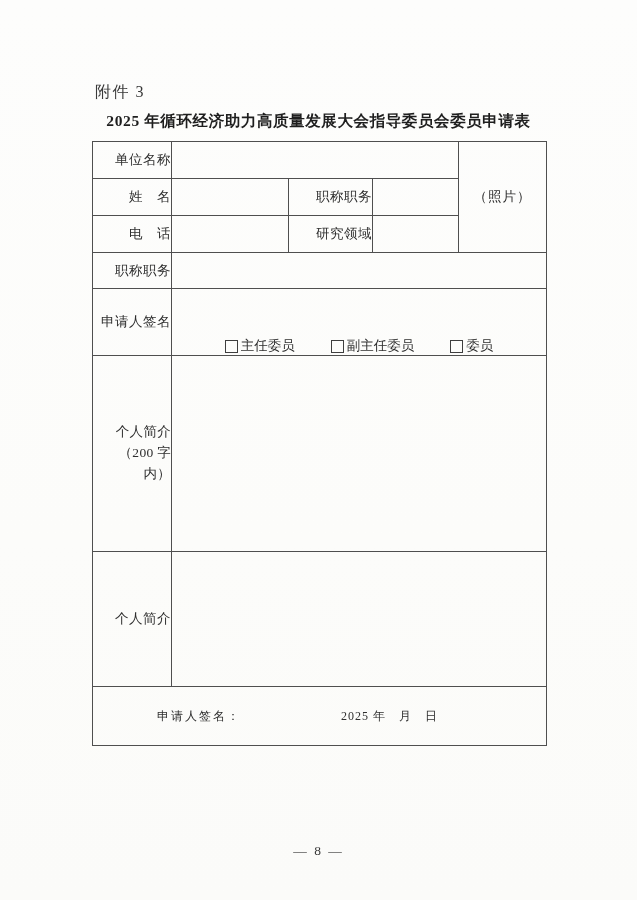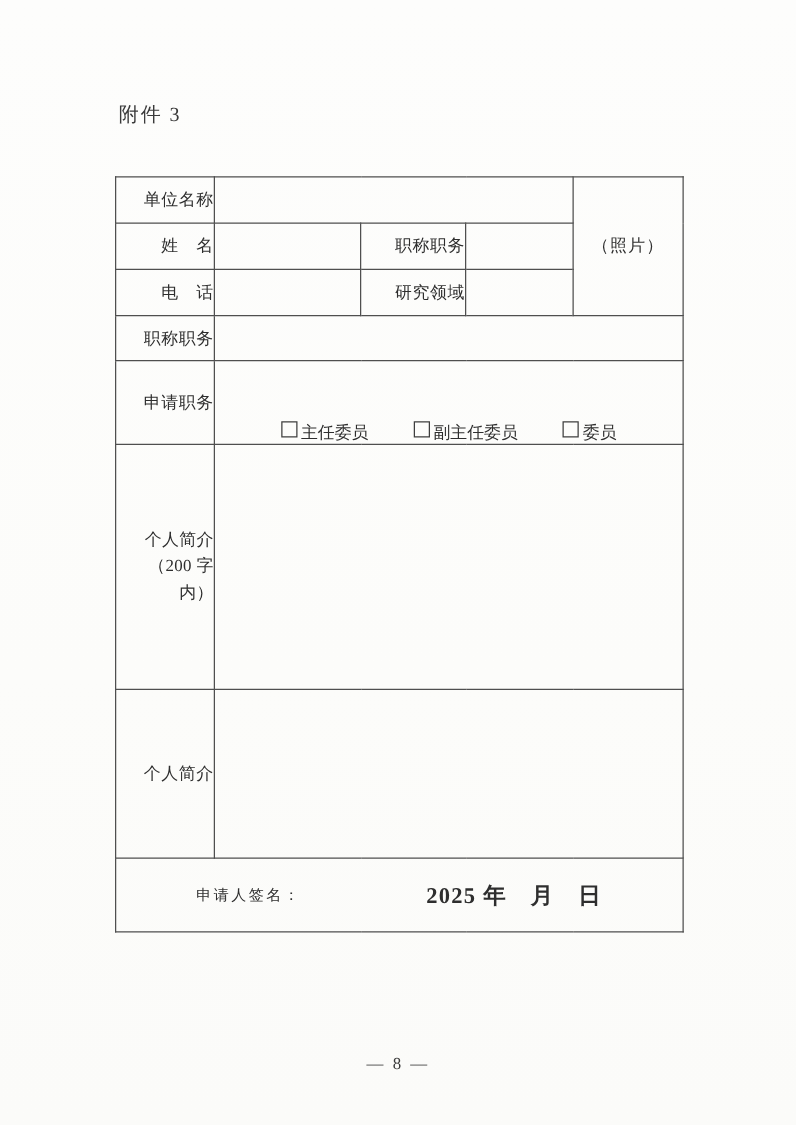--- a/index.html
+++ b/index.html
@@ -75,20 +75,21 @@
     letter-spacing: 1px;
   }
   .options-flex {
     display: flex;
     justify-content: center;
     align-items: center;
     gap: 36px;
   }
   .option {
     display: inline-flex;
+    align-items: center;
     gap: 3px;
     margin-top: 48px;
   }
   .box {
     display: inline-block;
     width: 11px;
     height: 11px;
     border: 1px solid #3e3e3e;
     background: transparent;
     flex: 0 0 auto;
@@ -99,43 +100,43 @@
     height: 58px;
   }
   .sig-label {
     margin-left: 64px;
     font-size: 12px;
     letter-spacing: 2px;
     white-space: nowrap;
   }
   .sig-date {
     margin-left: 100px;
-    font-size: 18px;
+    font-size: 12px;
     letter-spacing: 1px;
     white-space: nowrap;
-    font-weight: bold;
   }
   .footer-pagenum {
     position: absolute;
     left: 0;
     top: 843px;
     width: 637px;
     text-align: center;
     font-size: 13.5px;
     letter-spacing: 2px;
     color: #3a3a3a;
   }
 </style>
 </head>
 <body>
 
 <div class="page">
 
   <div class="attachment">附件 3</div>
 
+  <div class="doc-title">2025 年循环经济助力高质量发展大会指导委员会委员申请表</div>
 
   <table class="app-table">
     <colgroup>
       <col style="width:79px">
       <col style="width:117px">
       <col style="width:84px">
       <col style="width:86px">
       <col style="width:88px">
     </colgroup>
     <tbody>
@@ -154,21 +155,21 @@
         <td class="label-cell">电　话</td>
         <td></td>
         <td class="label-cell">研究领域</td>
         <td></td>
       </tr>
       <tr class="r4">
         <td class="label-cell">职称职务</td>
         <td colspan="4"></td>
       </tr>
       <tr class="r5">
-        <td class="label-cell">申请职务</td>
+        <td class="label-cell">申请人签名</td>
         <td colspan="4">
           <div class="options-flex">
             <span class="option">
               <span class="box"></span>
               <span>主任委员</span>
             </span>
             <span class="option">
               <span class="box"></span>
               <span>副主任委员</span>
             </span>

